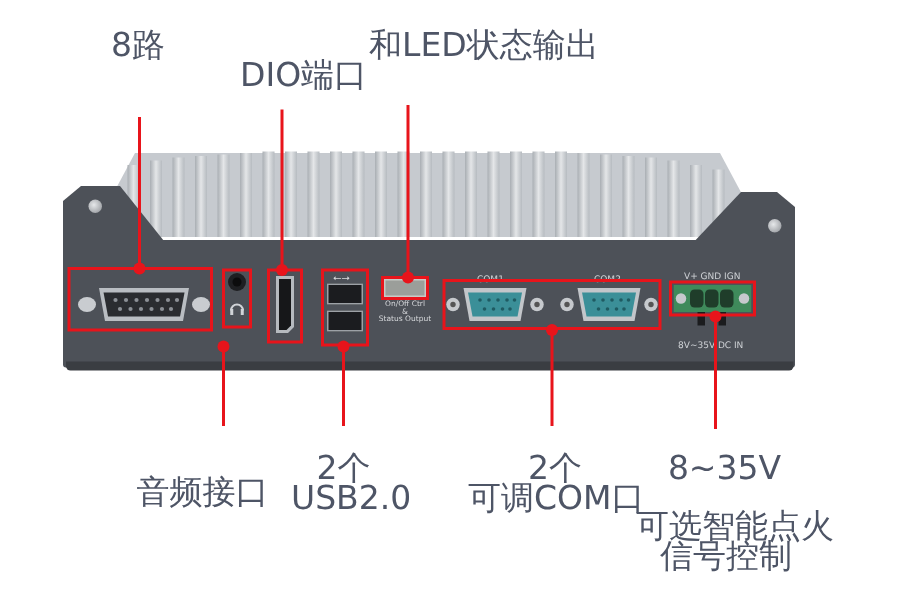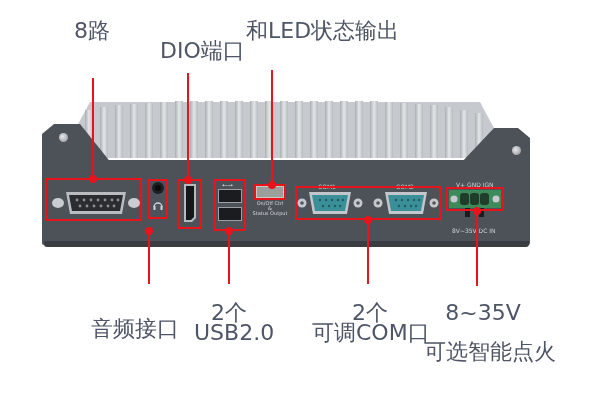--- a/index.html
+++ b/index.html
@@ -211,13 +211,14 @@
 </div>
 <div class="label" style="left:312px; top:303px; width:116px;">
   <div>2个</div>
   <div>可调COM口</div>
 </div>
 <div class="label" style="left:440px; top:303px; width:86px;">
   <div>8~35V</div>
 </div>
 <div class="label" style="left:424px; top:342px; width:120px;">
   <div>可选智能点火</div>
+  <div>信号控制</div>
 </div>
 
 </body></html>

